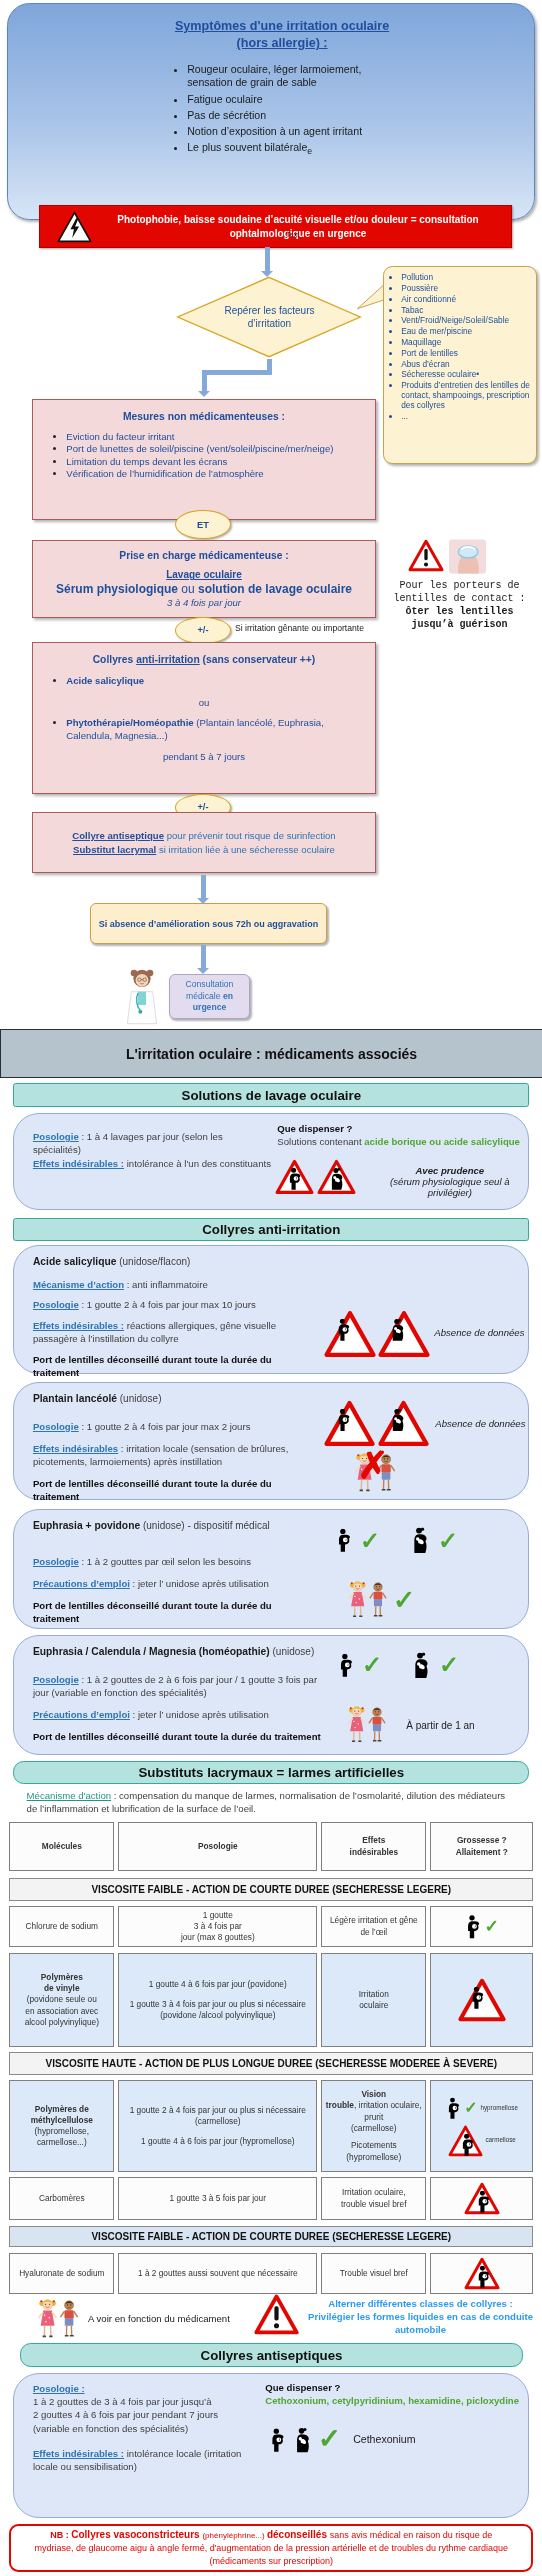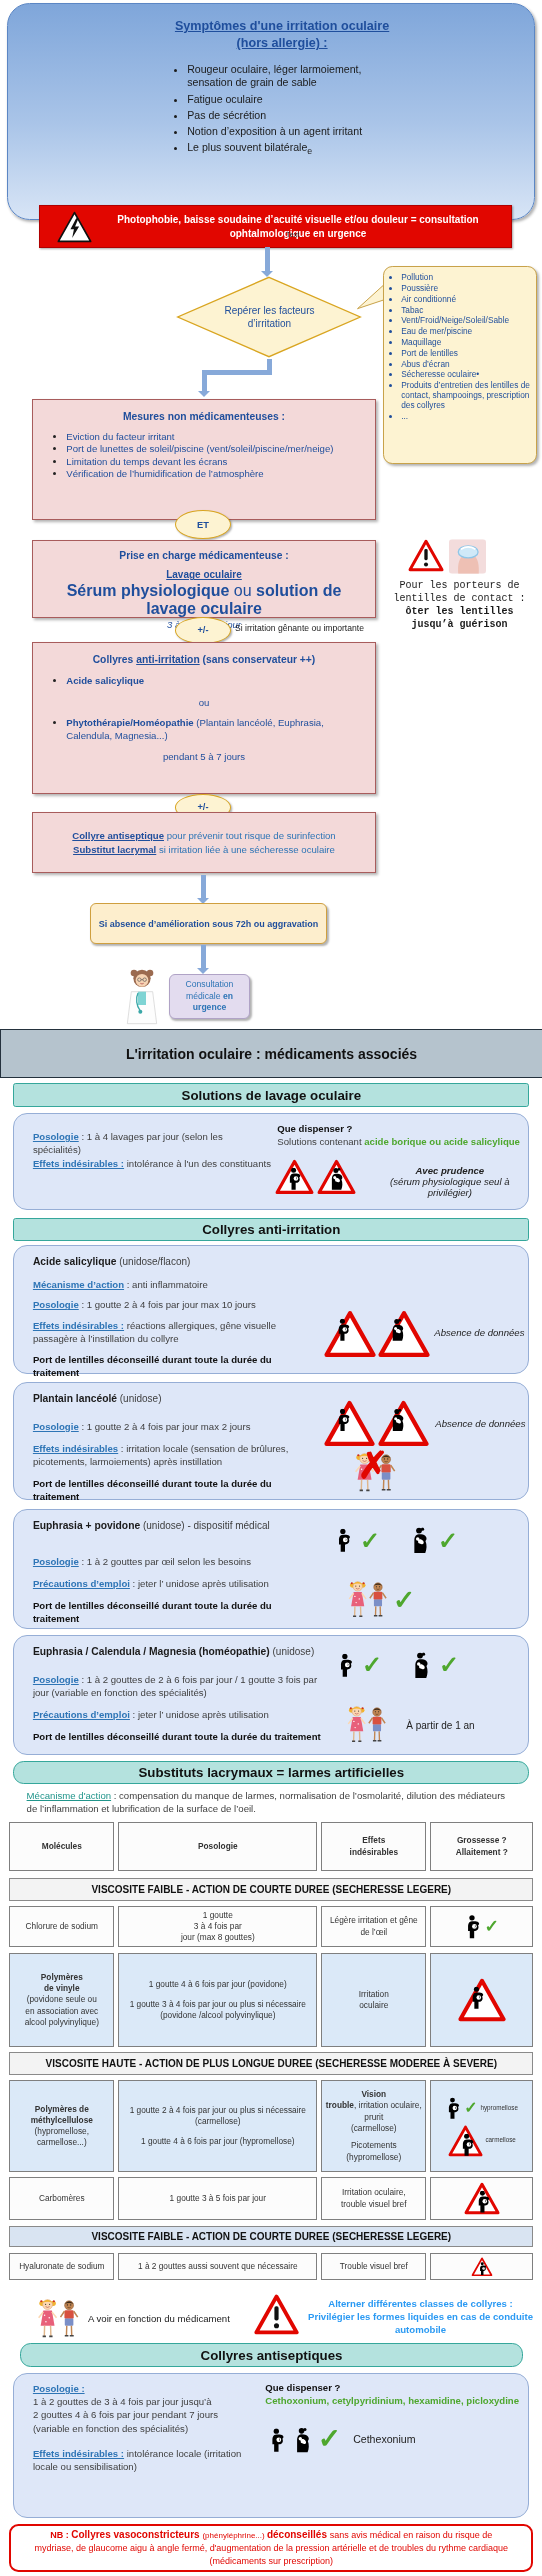--- a/index.html
+++ b/index.html
@@ -40,21 +40,21 @@
     color: #2e75b6; font-size: 8.6px; display: flex; align-items: center; justify-content: center; text-align: center; line-height: 1.35; padding: 2.7px; }
   .check { color: #4ea72e; font-weight: bold; }
   .redx { color: #e10600; font-weight: bold; }
 
   
   .assocbanner { background: #b5c3cd; border: 1.3px solid #24313d; display: flex; align-items: center; justify-content: center;
     color: #111; font-weight: bold; font-size: 14px; }
   .theader { background: #b4e2de; border: 1.3px solid #35a79b; border-radius: 2.7px; display: flex; align-items: center;
     justify-content: center; color: #111; font-weight: bold; font-size: 13.3px; }
   .theader.round { border-radius: 10.6px; }
-  .infobox { background: #dee7f8; border: 1px solid #96aed6; border-radius: 14px; padding: 12px 16px; font-size: 9.6px; color: #3f3f3f; }
+  .infobox { background: #dee7f8; border: 1px solid #96aed6; border-radius: 26px; padding: 12px 16px; font-size: 9.6px; color: #3f3f3f; }
   .lbl { color: #2e75b6; font-weight: bold; text-decoration: underline; }
   .tlbl { color: #21958b; text-decoration: underline; }
   .bname { color: #1b1b1b; font-weight: bold; font-size: 10.3px; }
   .bform { color: #3f3f3f; font-size: 10px; }
   .portlens { color: #111; font-weight: bold; }
   .green { color: #4ea72e; font-weight: bold; }
   .ital { font-style: italic; }
   .absdata { font-style: italic; color: #222; font-size: 9.6px; }
 
   
@@ -220,21 +220,21 @@
       <li>Limitation du temps devant les écrans</li>
       <li>Vérification de l’humidification de l’atmosphère</li>
     </ul>
   </div>
 
   <div class="abs oval" style="left:175px; top:510px; width:56px; height:29px;">ET</div>
 
   <div class="abs pinkbox" style="left:32px; top:540px; width:344px; height:78px; padding:9.3px 6.6px; text-align:center;">
     <div class="btitle">Prise en charge médicamenteuse :</div>
     <div style="margin-top:8px; color:#1f4e9c; font-weight:bold; font-size:10px; text-decoration:underline;">Lavage oculaire</div>
-    <div style="margin-top:1.3px; color:#1f4e9c; font-size:16px;">
+    <div style="margin-top:1.3px; color:#1f4e9c; font-size:12px;">
       <b>Sérum physiologique</b><span> ou </span><b>solution de lavage oculaire</b>
     </div>
     <div class="ital" style="margin-top:1.3px; color:#1f4e9c; font-size:9.6px;">3 à 4 fois par jour</div>
   </div>
 
   <div class="abs" style="left:393px; top:538px; width:133px;">
     <svg class="abs" style="left:14.6px; top:1.3px;" width="36" height="33" viewBox="0 0 54 50">
         <use href="#sym-tribang"></use>
       </svg>
     <svg class="abs" style="left:56px; top:1.3px;" width="37" height="35" viewBox="0 0 56 52">
@@ -511,21 +511,21 @@
     <div class="cell c4">
       <svg width="36" height="33" viewBox="0 0 54 50">
           <use href="#sym-tri"></use>
           <use href="#sym-preg" x="17" y="13" width="26" height="34"></use>
         </svg>
     </div>
   </div>
 
   <div class="abs band blue" style="left:9.3px; top:2226px; width:524px; height:21px;">VISCOSITE FAIBLE - ACTION DE COURTE DUREE (SECHERESSE LEGERE)</div>
 
-  <div class="rowwrap" style="top:2253px; height:27px;">
+  <div class="rowwrap" style="top:2253px; height:41px;">
     <div class="cell c1">Hyaluronate de sodium</div>
     <div class="cell c2">1 à 2 gouttes aussi souvent que nécessaire</div>
     <div class="cell c3">Trouble visuel bref</div>
     <div class="cell c4">
       <svg width="36" height="33" viewBox="0 0 54 50">
           <use href="#sym-tri"></use>
           <use href="#sym-preg" x="17" y="13" width="26" height="34"></use>
         </svg>
     </div>
   </div>

